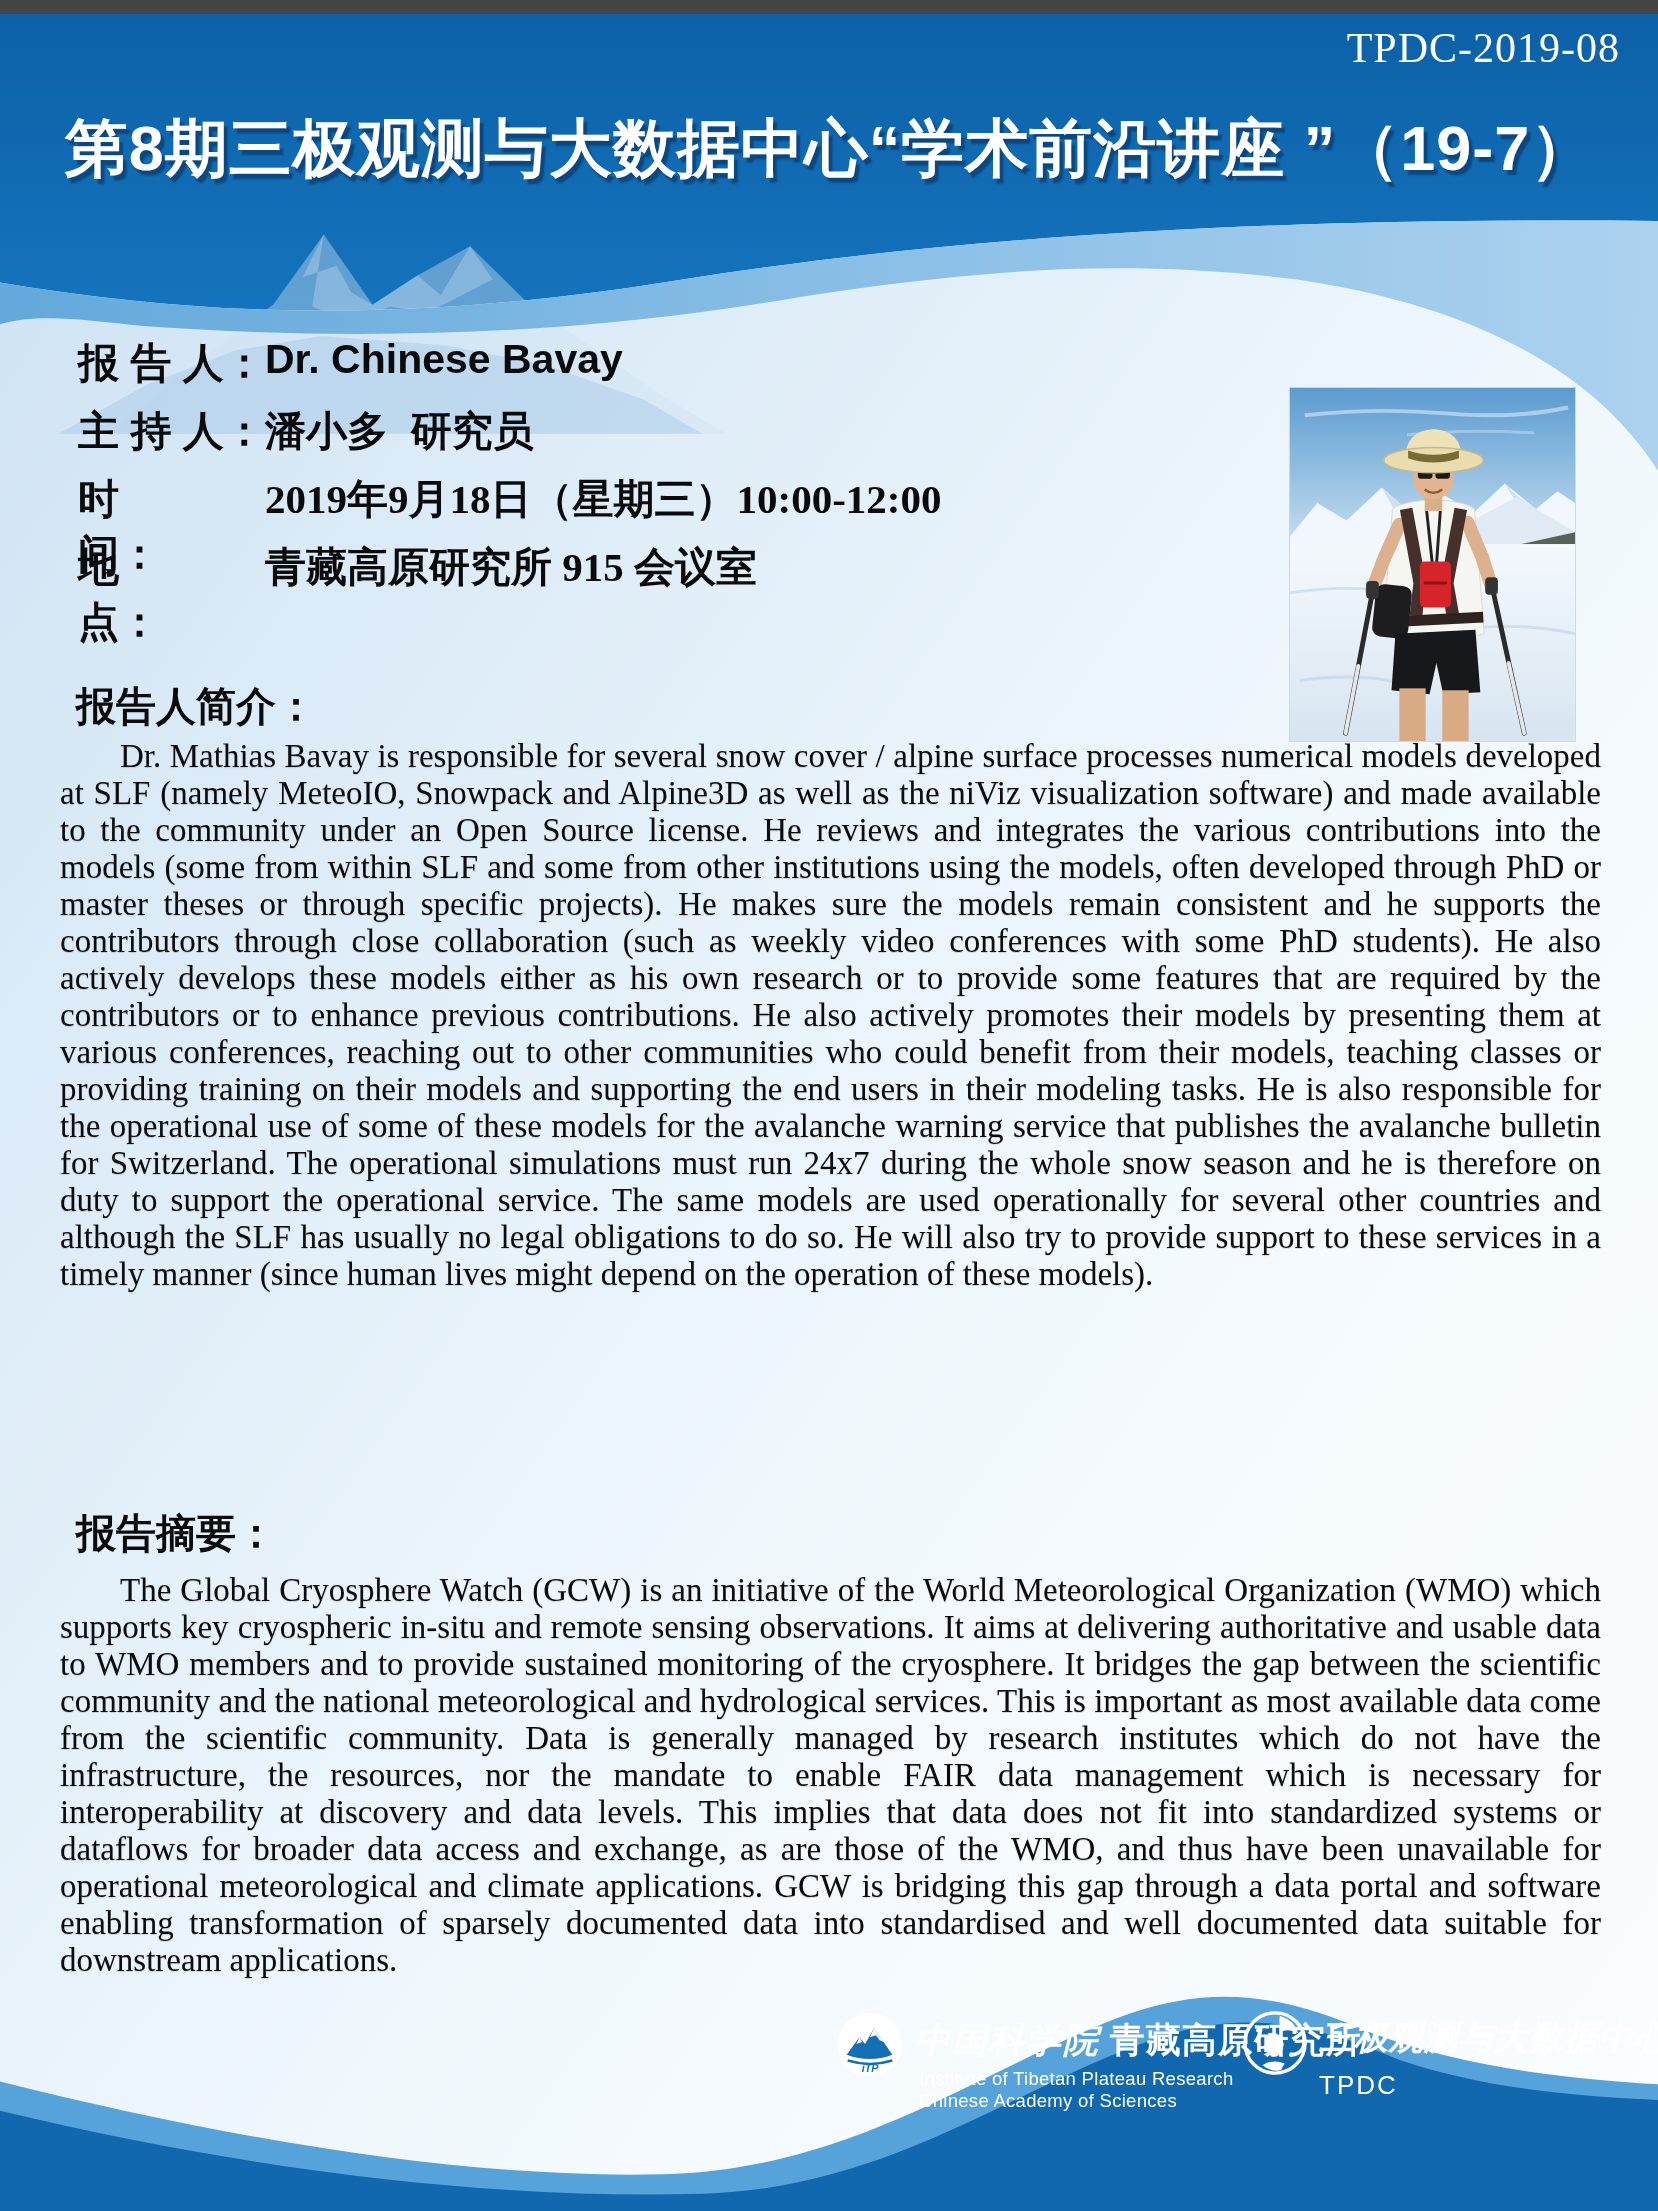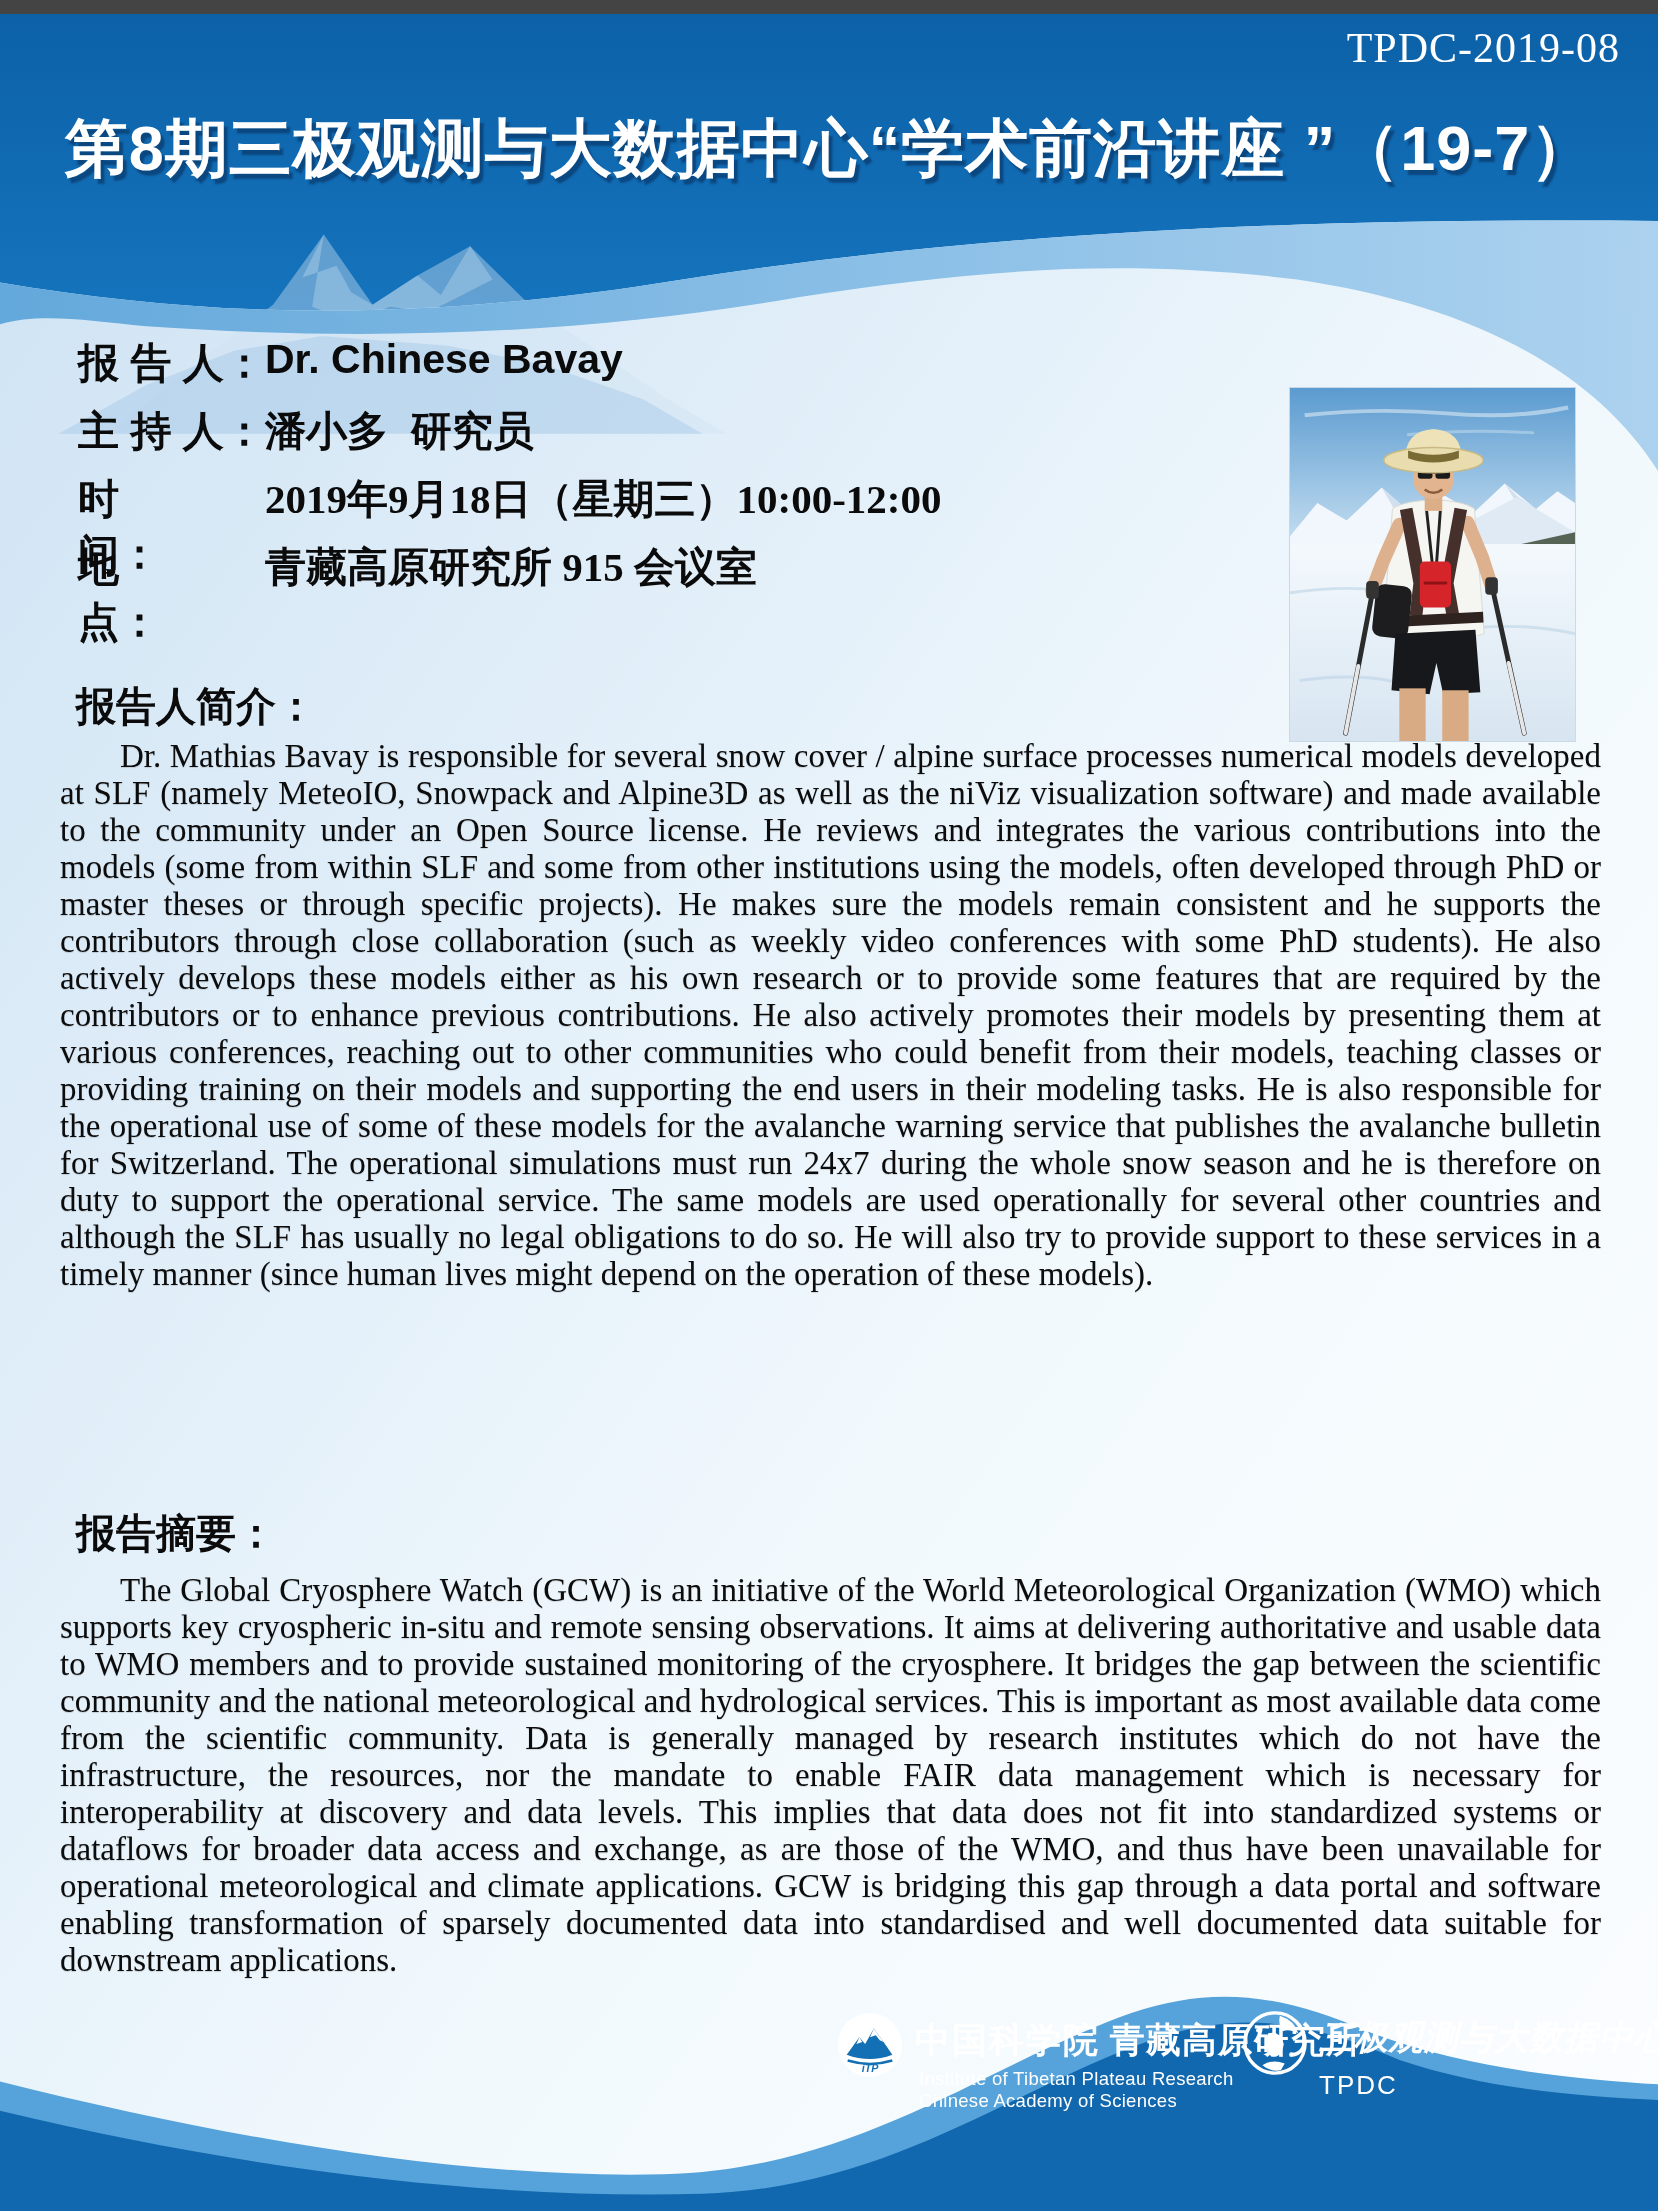--- a/index.html
+++ b/index.html
@@ -59,21 +59,21 @@
   .p-bio{top:724px;}
   .p-abs{top:1558px;}
   
   .footer-wave{position:absolute;left:0;bottom:0;width:1659px;height:254px;z-index:6;}
   .footer-content{position:absolute;left:0;bottom:0;width:1659px;height:254px;z-index:7;}
   .itp-logo{position:absolute;left:837px;top:40px;width:66px;height:66px;}
   .itp-cn{
     position:absolute;left:915px;top:45px;white-space:nowrap;
     color:#fff;font-size:35px;font-weight:bold;
   }
-  .itp-cn .cas{letter-spacing:2px;}
+  .itp-cn .cas{font-style:italic;letter-spacing:2px;}
   .itp-cn .itp{font-weight:600;letter-spacing:1px;}
   .itp-en{
     position:absolute;left:919px;top:96px;
     color:#fff;font-size:18.5px;line-height:22.4px;font-weight:500;letter-spacing:0.3px;
   }
   .tpdc-globe{position:absolute;left:1241px;top:37px;width:68px;height:68px;}
   .tpdc-cn{
     position:absolute;left:1319px;top:43px;white-space:nowrap;
     color:#fff;font-size:34px;font-weight:bold;font-style:italic;letter-spacing:1px;
   }

